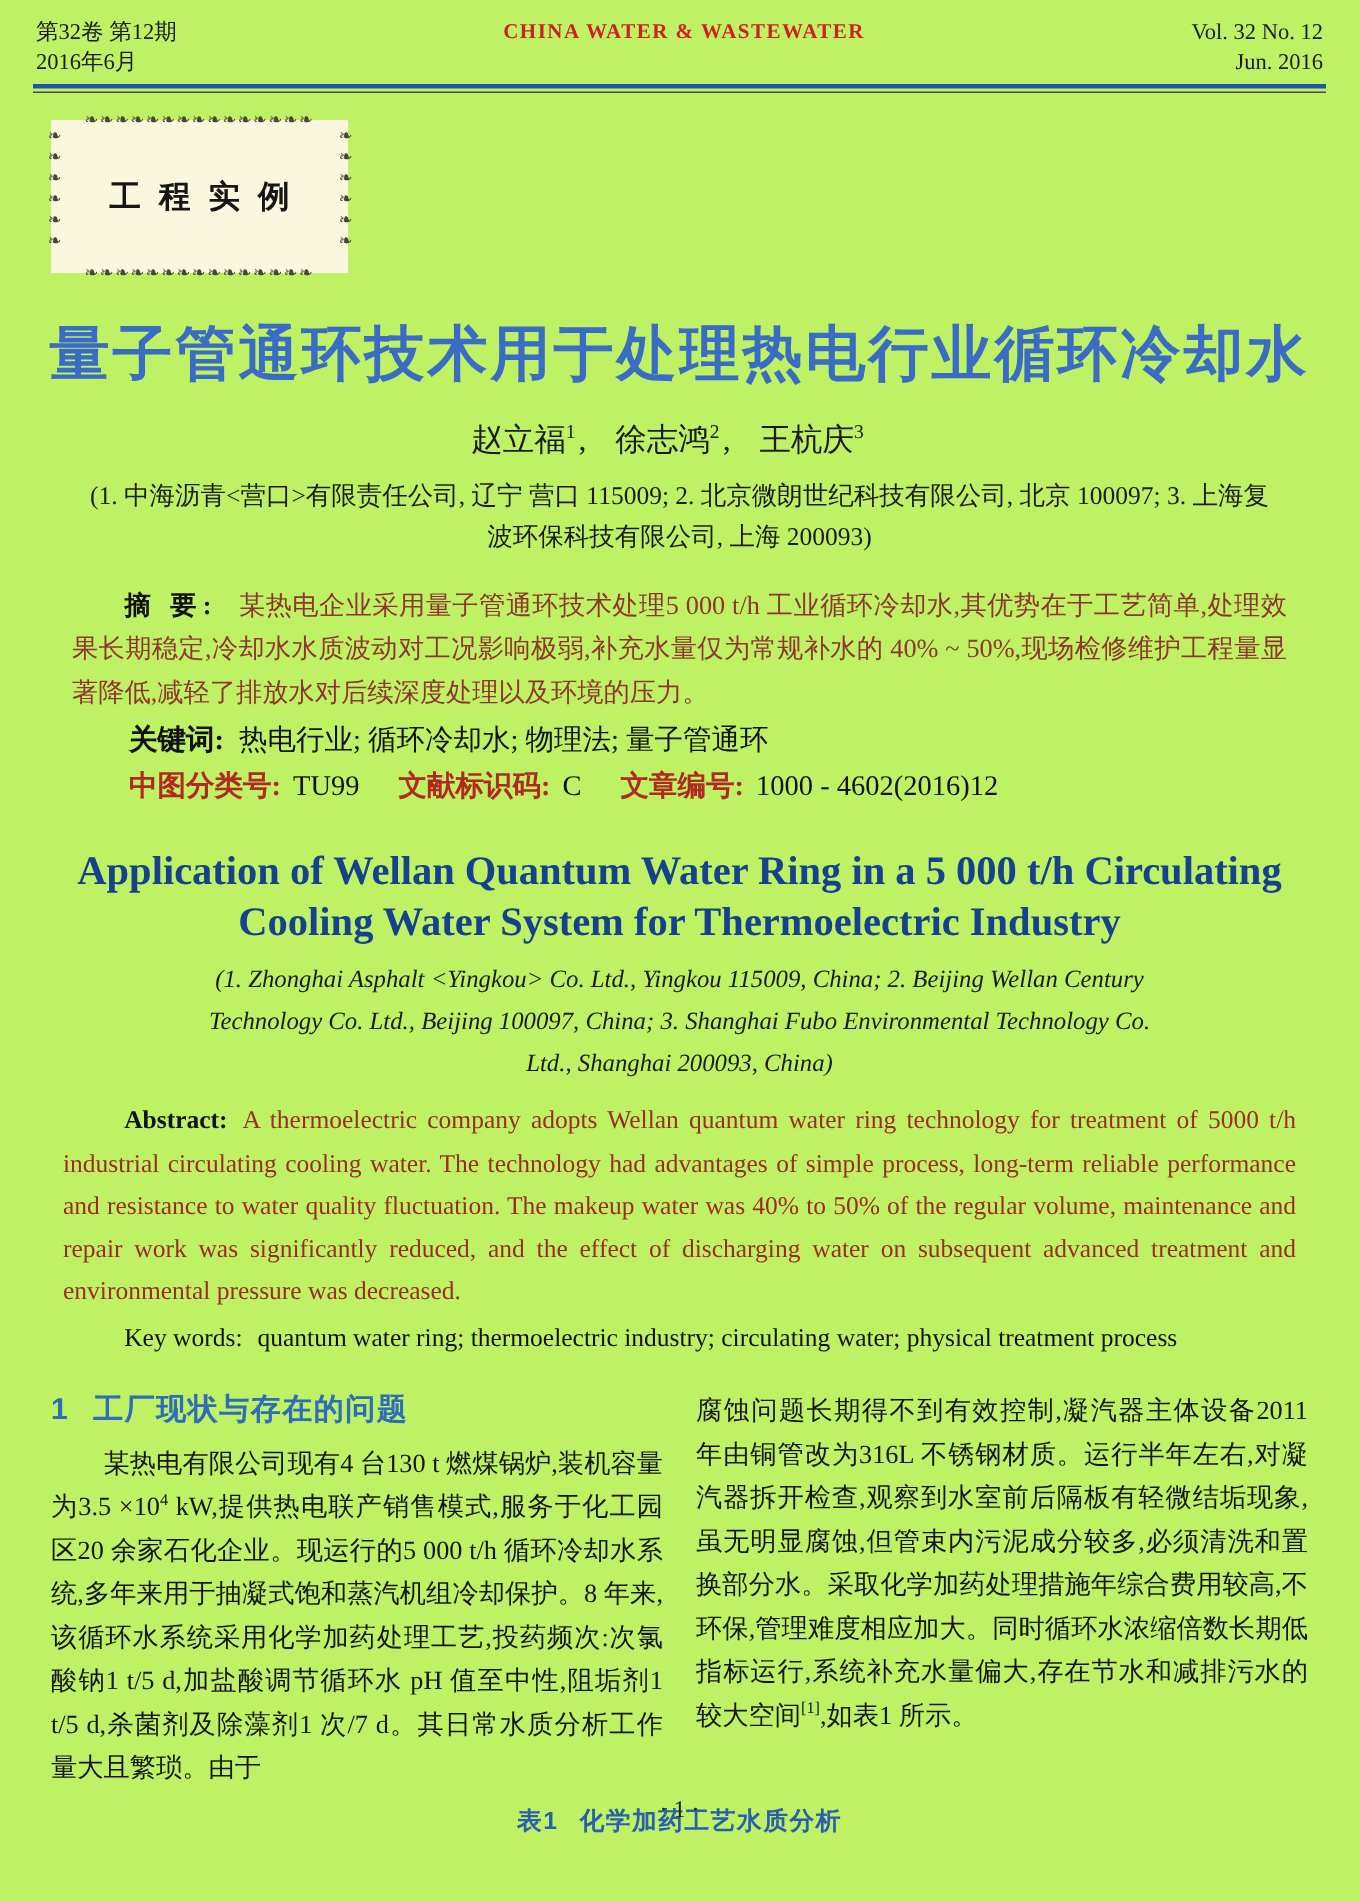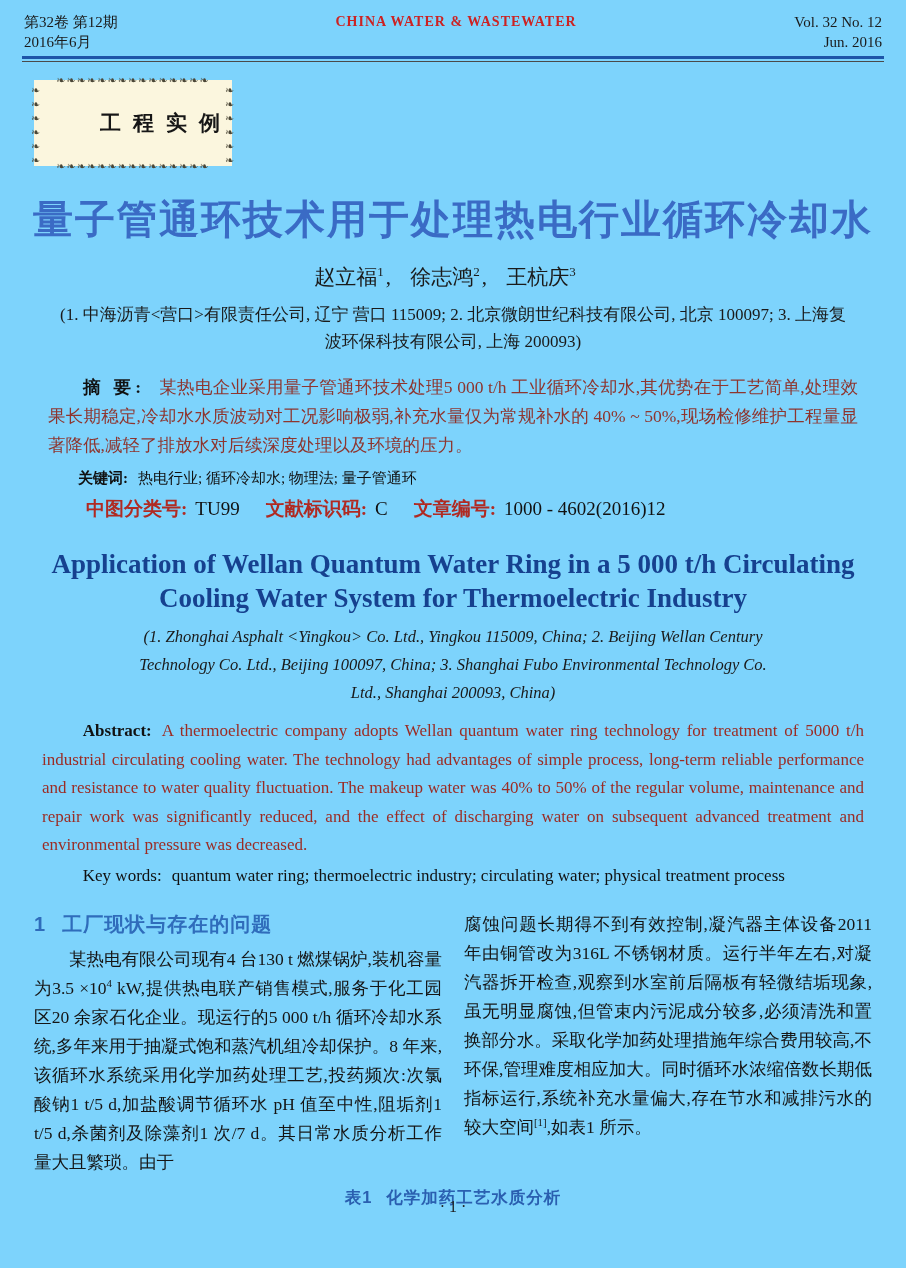--- a/index.html
+++ b/index.html
@@ -1,35 +1,35 @@
 <!DOCTYPE html>
 <html><head>
 <meta charset="utf-8">
 <style>
   * { margin:0; padding:0; box-sizing:border-box; }
   html,body { background:#ffffff; }
   body { font-family:"Liberation Serif","DejaVu Serif",serif; color:#1a1a1a; }
   .page {
     position:relative; width:906px; height:1268px; margin:0 auto;
-    background:#7dd3fc; overflow:hidden; padding:10px 22px 0 22px;
+    background:#bef264; overflow:hidden; padding:10px 22px 0 22px;
   }
 
   
   .jheader { display:flex; justify-content:space-between; align-items:flex-start; padding:2px 2px 0 2px; }
   .jheader .col { font-size:15px; line-height:20px; }
   .jheader .left { text-align:left; }
   .jheader .right { text-align:right; }
   .jheader .center { text-align:center; }
   .jtitle-cn { color:#cc2222; font-weight:bold; font-size:19px; letter-spacing:7px; line-height:22px; }
   .jtitle-en { color:#cc2222; font-weight:bold; font-size:14px; letter-spacing:1px; line-height:19px; }
   .jrule { margin-top:4px; height:6px; border-top:3px solid #1d55a8; border-bottom:1px solid #4a4a4a; }
 
   
-  .badge { position:relative; width:198px; height:86px; margin:18px 0 0 12px;
-           background:#fbf6de; display:flex; align-items:center; justify-content:flex-end; }
+  .badge { position:relative; width:198px; height:102px; margin:18px 0 0 12px;
+           background:#fbf6de; display:flex; align-items:center; justify-content:center; }
   .badge .edge { position:absolute; color:#4a4636; font-size:11px; line-height:10px;
                  letter-spacing:1px; white-space:nowrap; overflow:hidden; }
   .badge .et { top:-5px; left:2px; right:2px; text-align:center; }
   .badge .eb { bottom:-5px; left:2px; right:2px; text-align:center; }
   .badge .el { left:-3px; top:4px; bottom:4px; writing-mode:vertical-rl; }
   .badge .er { right:-3px; top:4px; bottom:4px; writing-mode:vertical-rl; }
   .badge .et::before, .badge .eb::before { content:"❧❧❧❧❧❧❧❧❧❧❧❧❧❧❧"; }
   .badge .el::before, .badge .er::before { content:"❧❧❧❧❧❧"; }
   .badge-label { font-family:"Liberation Sans","DejaVu Sans",sans-serif;
                  font-size:21px; font-weight:bold; letter-spacing:12px; color:#161616; padding-left:12px; }
@@ -41,21 +41,21 @@
   .authors-cn { margin-top:16px; text-align:center; font-size:21px; }
   .authors-cn .sep { padding:0 14px 0 2px; }
   sup { font-size:0.62em; vertical-align:super; line-height:0; }
   .affil-cn { margin:10px auto 0 auto; max-width:790px; text-align:center;
               font-size:17px; line-height:27px; }
 
   
   .abstract-cn { margin:18px auto 0 auto; padding:0 26px; font-size:17.5px; line-height:29px;
                  color:#8e352e; text-align:justify; text-indent:2em; }
   .abstract-cn .lbl { color:#111; font-weight:bold; letter-spacing:4px; padding-right:14px; }
-  .kw-cn { margin-top:4px; padding:0 26px; font-size:15px; line-height:28px; text-indent:2em; color:#111; }
+  .kw-cn { margin-top:4px; padding:0 26px; font-size:19px; line-height:28px; text-indent:2em; color:#111; }
   .kw-cn .lbl { font-weight:bold; padding-right:10px; }
   .clc-line { margin-top:3px; padding:0 26px; font-size:19px; line-height:28px; text-indent:2em; color:#111; }
   .clc-line .rlbl { color:#b02a22; font-weight:bold; }
   .clc-line .val { padding:0 26px 0 8px; font-family:"Liberation Serif",serif; }
 
   
   .title-en { margin:24px auto 0 auto; max-width:850px; text-align:center; color:#16418f;
               font-size:27px; font-weight:bold; line-height:34px; }
   .authors-en { margin-top:10px; text-align:center; font-size:18px; }
   .authors-en .sep { padding:0 16px 0 2px; }

